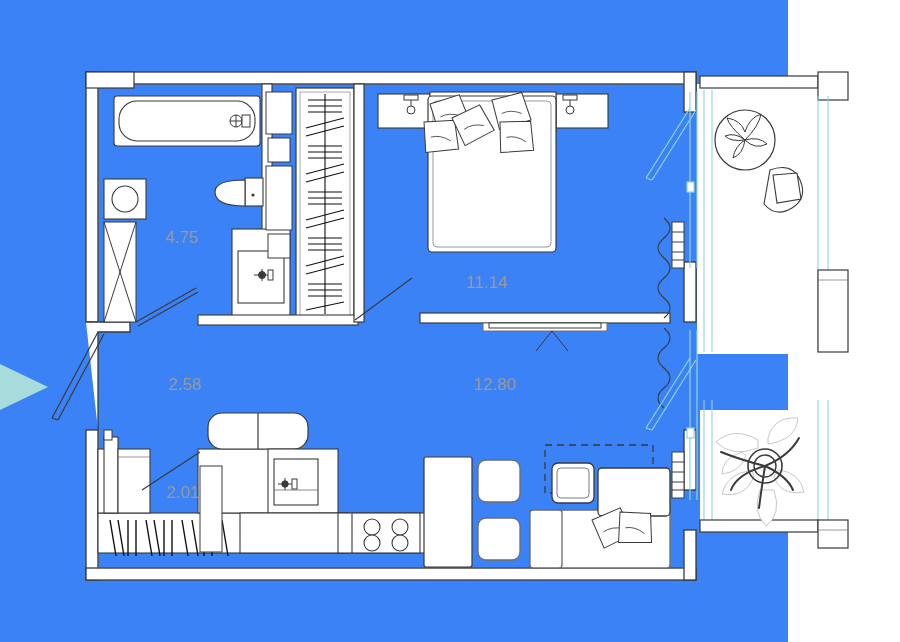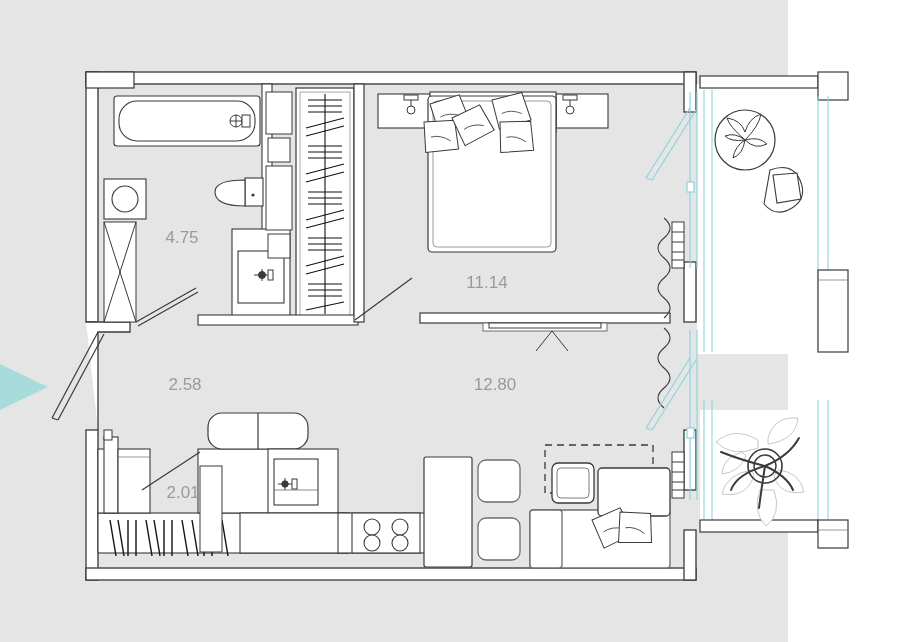--- a/index.html
+++ b/index.html
@@ -1,18 +1,18 @@
 <!DOCTYPE html>
 <html><head>
 <meta charset="utf-8">
 <style>
   html,body{margin:0;padding:0;background:#ffffff;}
   body{width:900px;height:642px;overflow:hidden;
        font-family:"Liberation Sans", sans-serif;}
-  #plan-root{position:relative;width:788px;height:642px;background:#e5e5e5;}
+  #plan-root{position:relative;width:788px;height:642px;background:#3b82f6;}
   svg{display:block;}
   .area-label{font-family:"Liberation Sans", sans-serif;font-size:17px;fill:#9a9a9a;}
 </style>
 </head>
 <body>
 
 <div id="plan-root">
 <svg width="900" height="642" viewBox="0 0 900 642">
 
   <defs>

